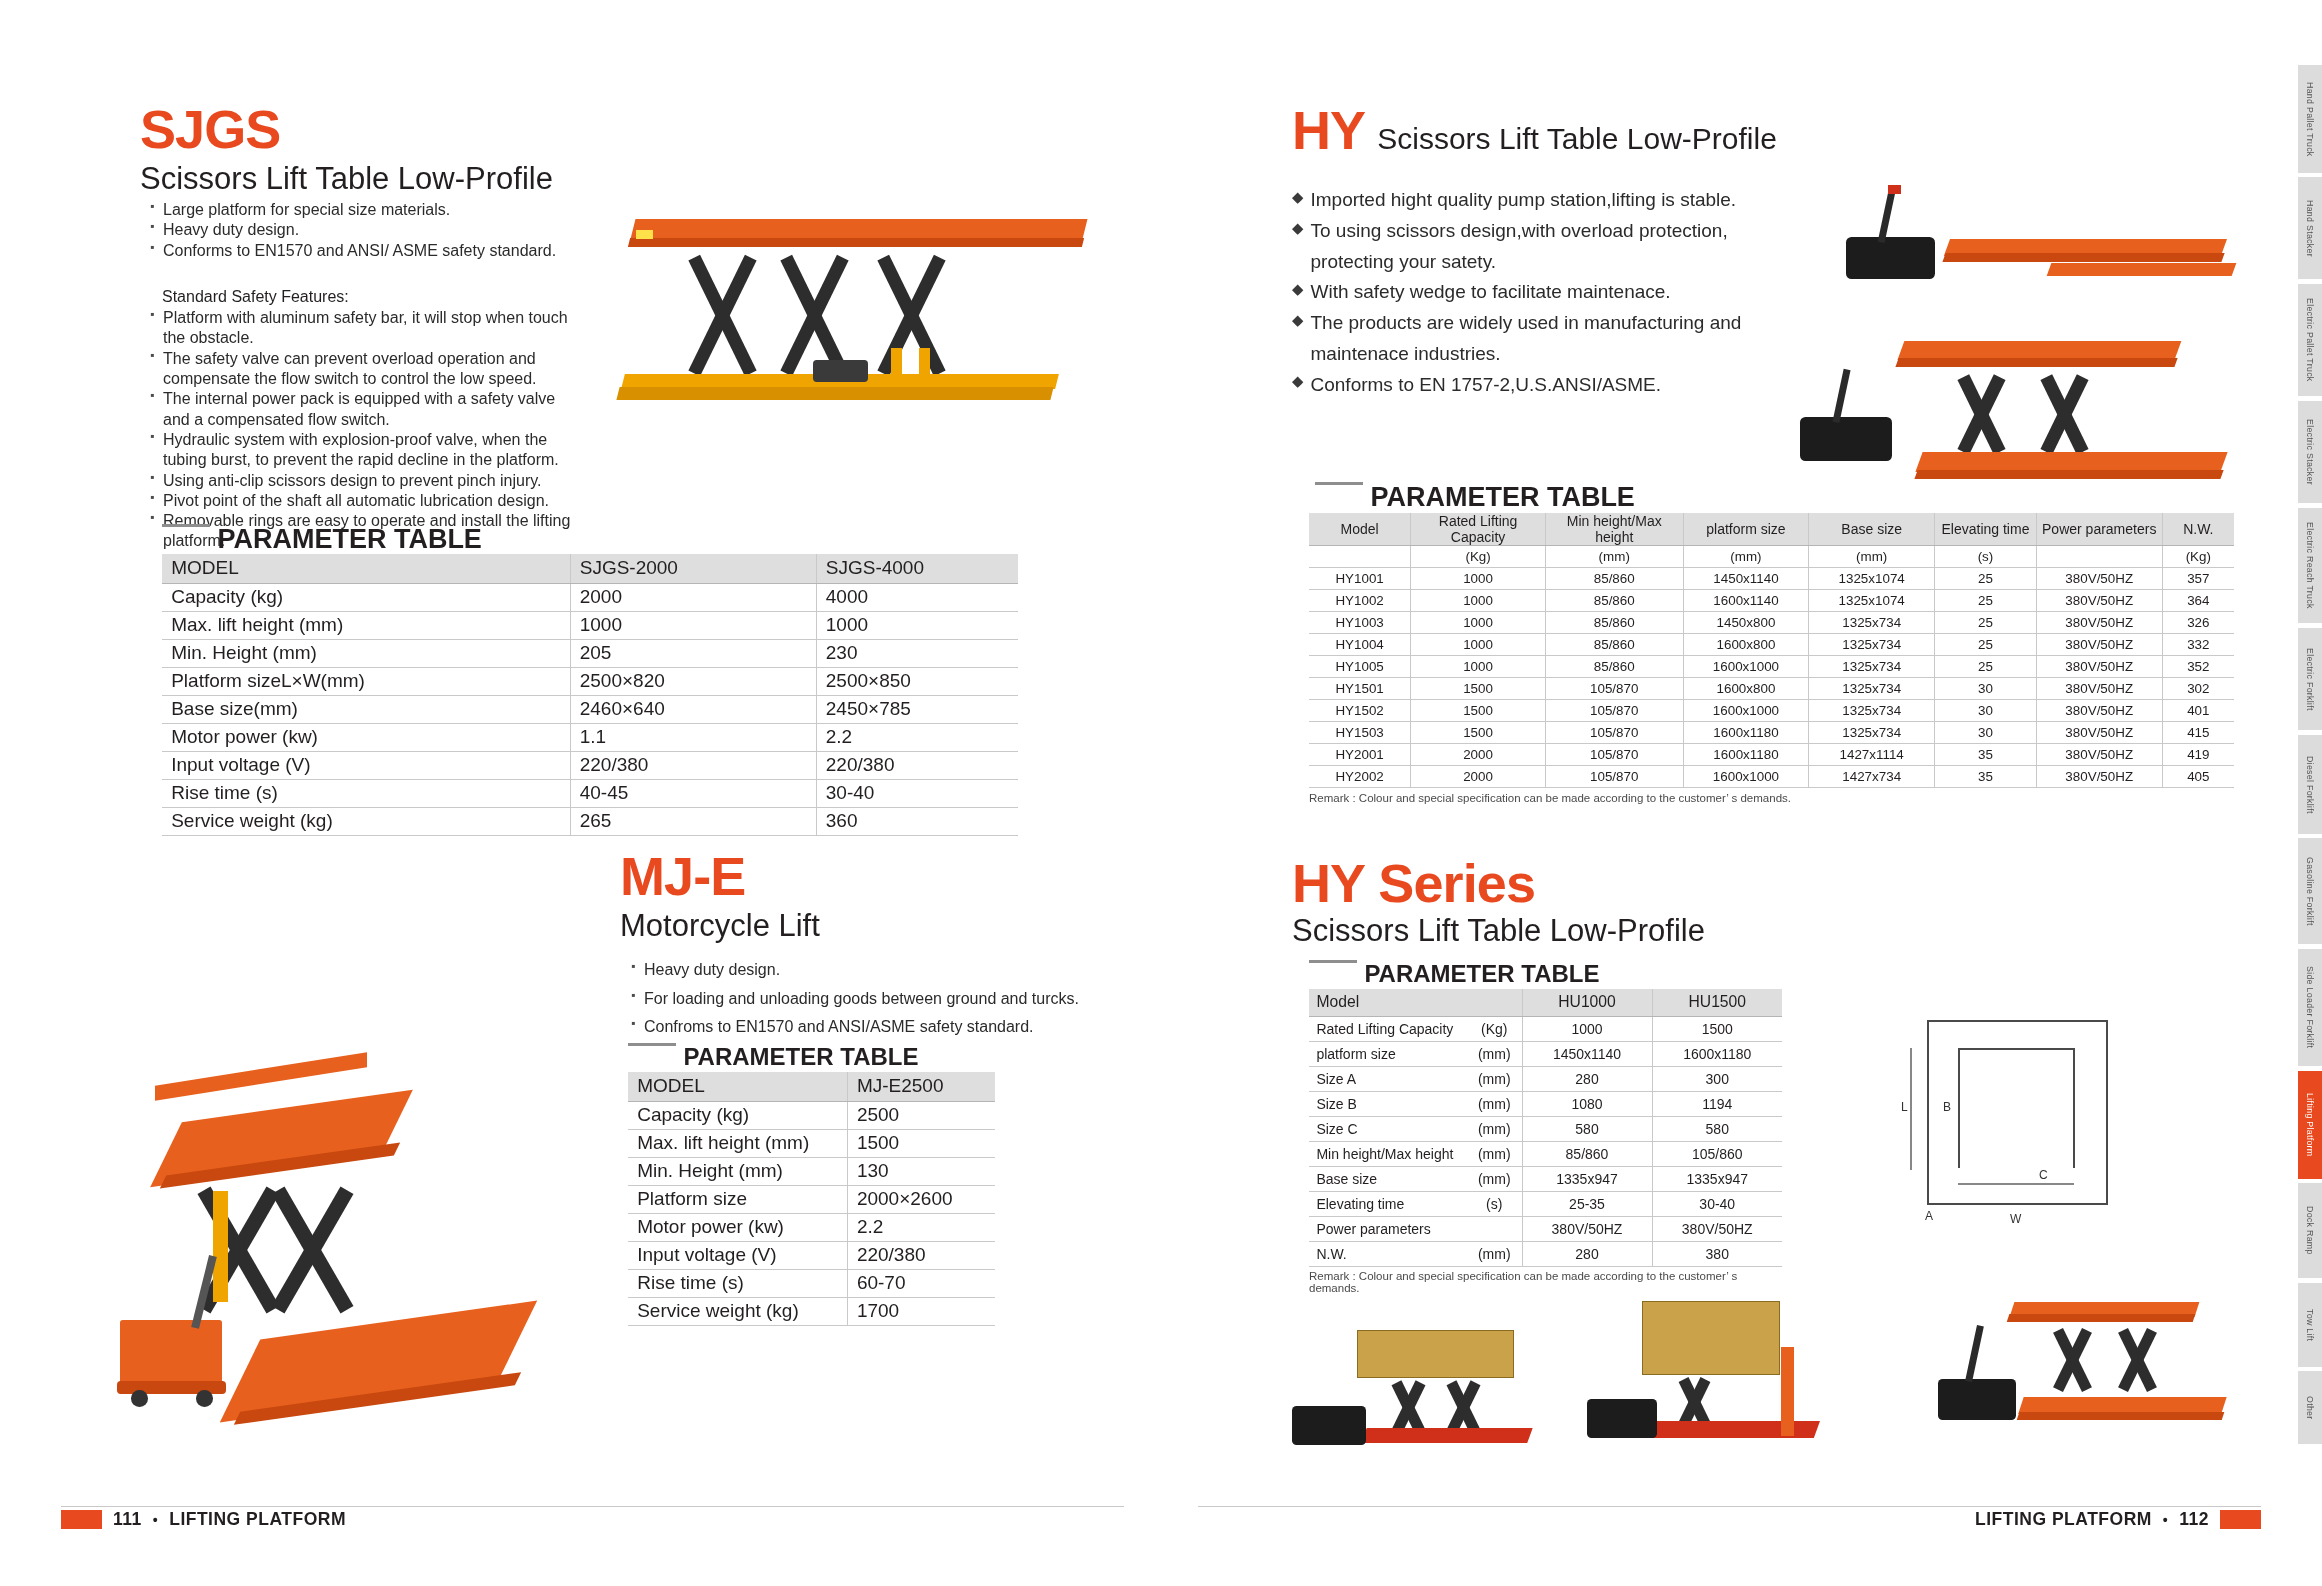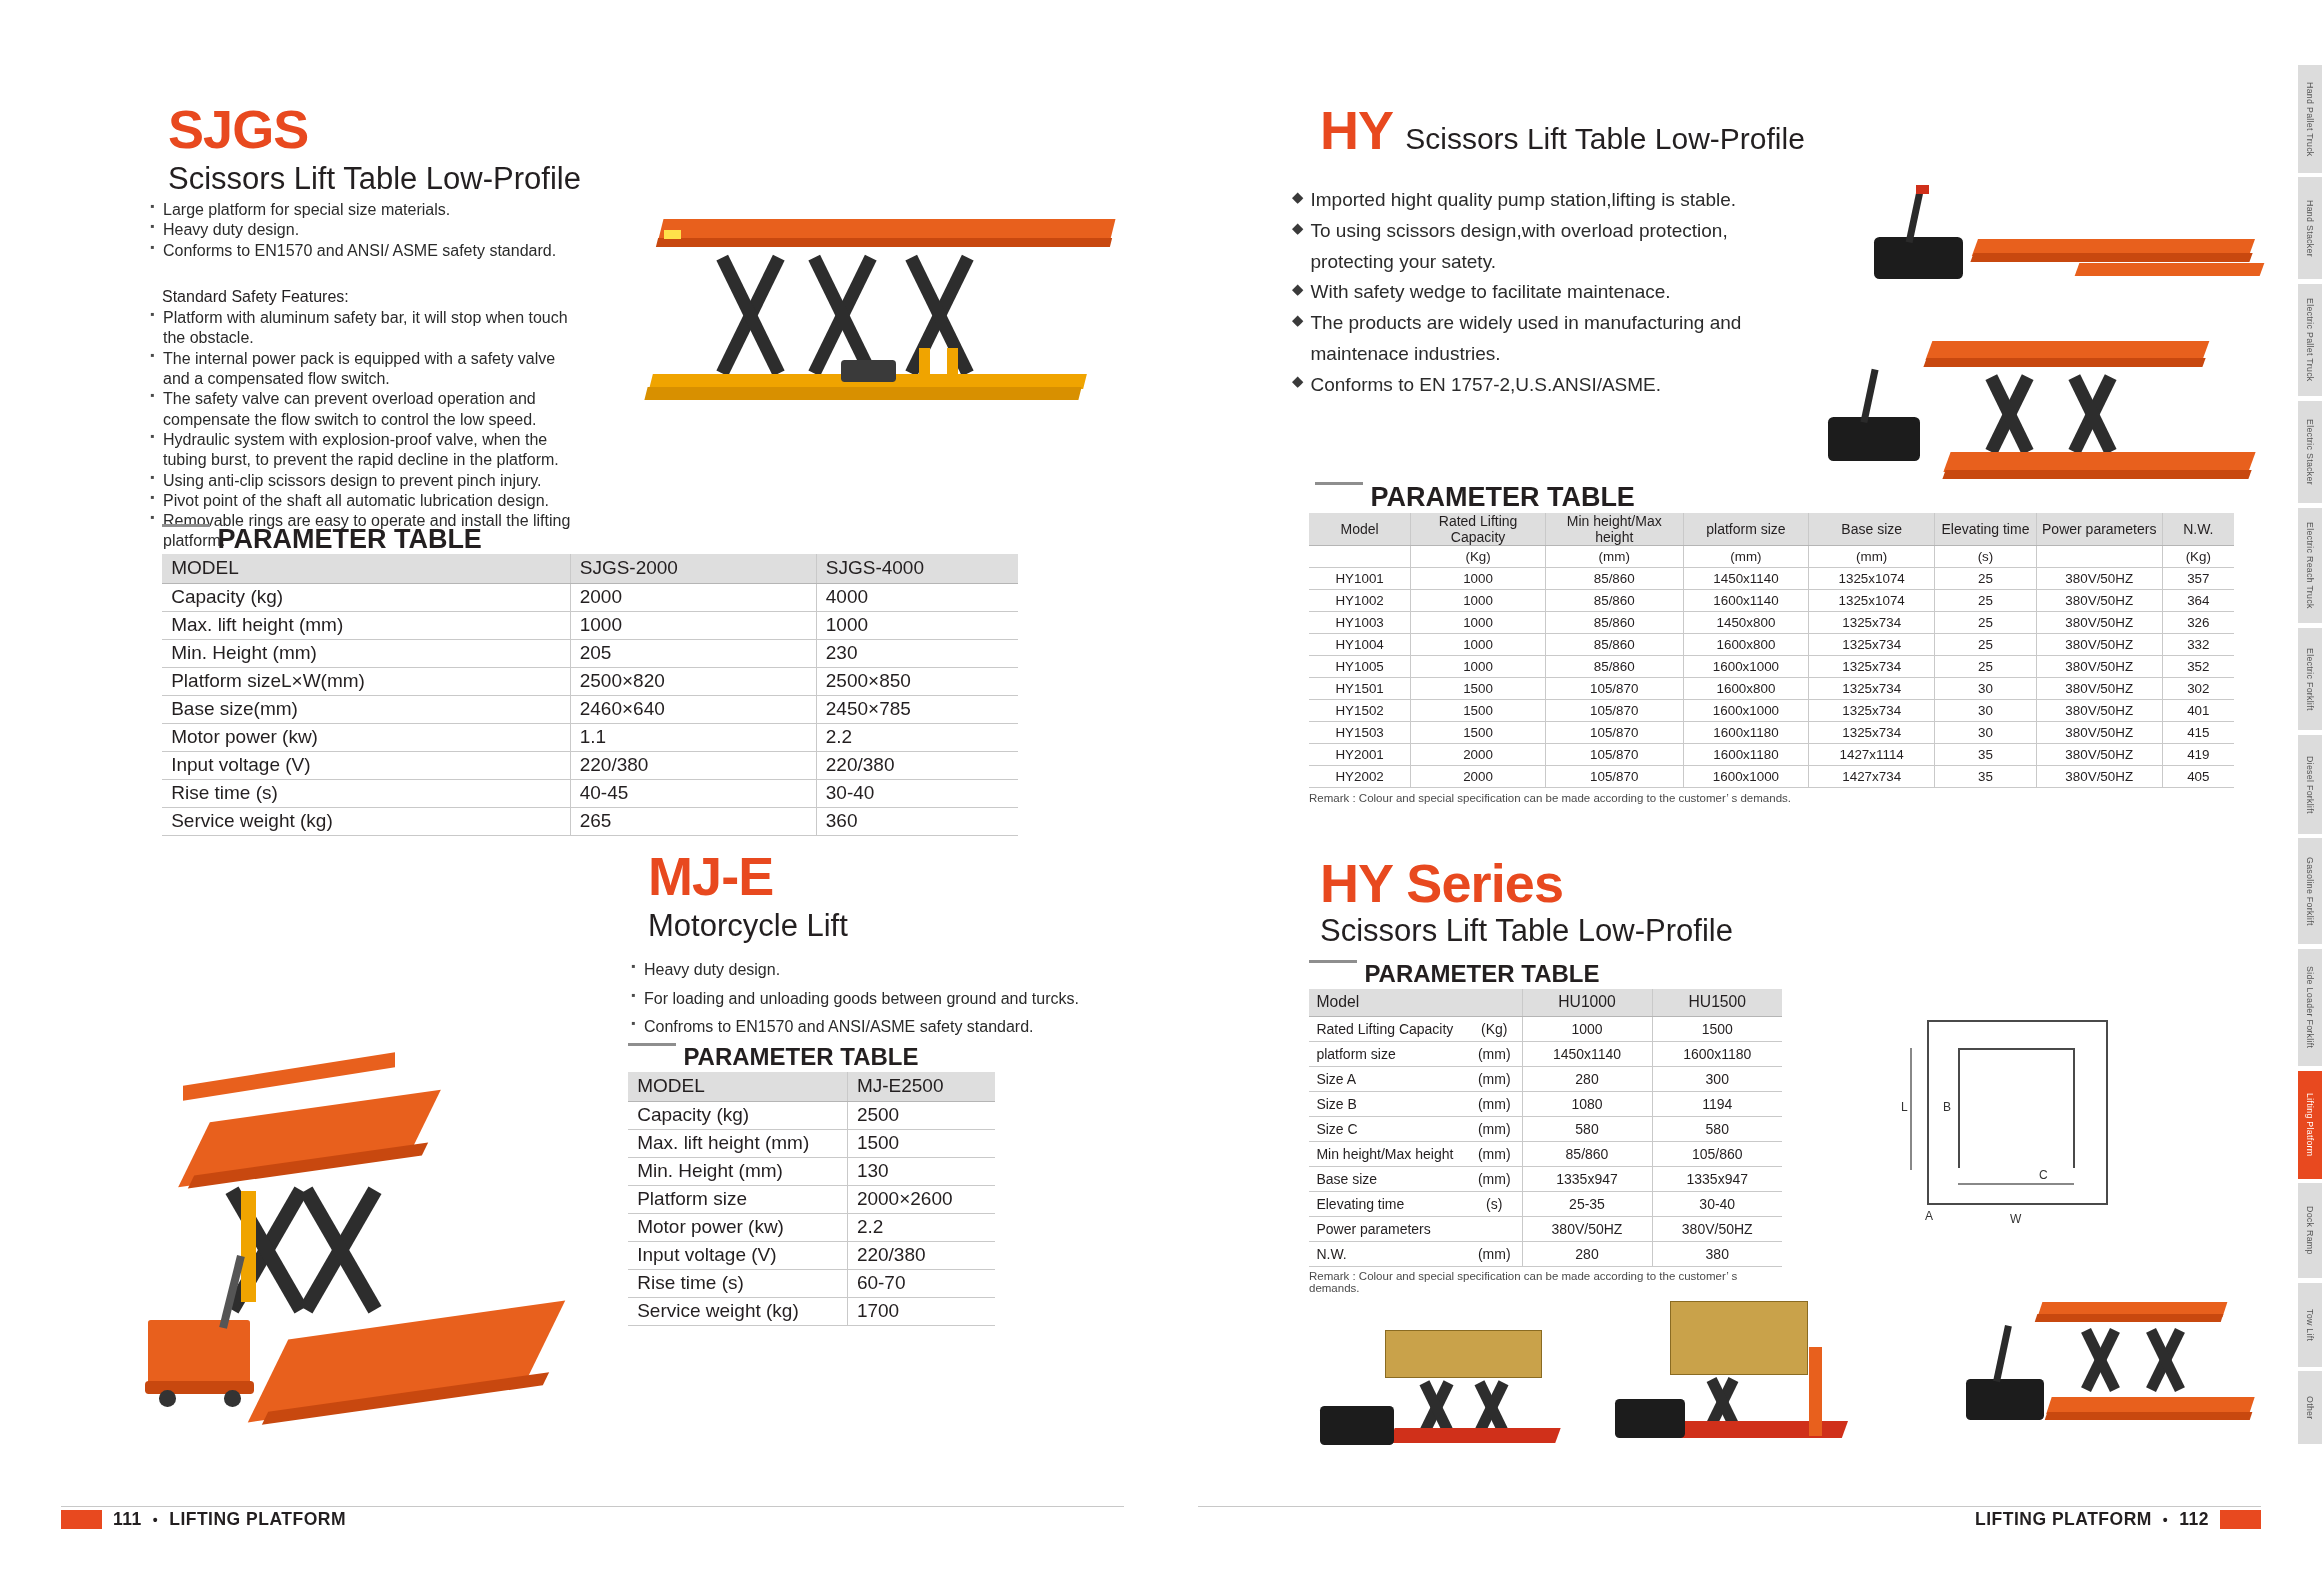--- a/index.html
+++ b/index.html
@@ -97,21 +97,21 @@
     position: absolute; right: 0; width: 24px;
     background: #dcdcdc; color: #555;
     writing-mode: vertical-rl; text-orientation: mixed;
     font-size: 8.8px; letter-spacing: 0.3px;
     display: flex; align-items: center; justify-content: center;
     border-bottom: 1.8px solid #fff;
   }
   .edge .tab.active { background: #e8491f; color: #fff; }
 
   
-  .art { position: absolute; margin-left: 28px; }
+  .art { position: absolute; }
   .plat { position:absolute; background:#e8601d; }
   .plat.dark { background:#c8480f; }
   .leg { position:absolute; background:#2d2d2d; }
   .base { position:absolute; background:#f0a400; }
   .pump { position:absolute; background:#1c1c1c; border-radius:3.7px; }
   .red { position:absolute; background:#d0301a; }
 
   
   .dim { position:absolute; }
   .dimline { position:absolute; background:#4a4a4a; }
@@ -130,24 +130,24 @@
   <ul class="bullets" style="position:absolute; left:150px; top:200px; width:461px;">
     <li>Large platform for special size materials.</li>
     <li>Heavy duty design.</li>
     <li>Conforms to EN1570 and ANSI/ ASME safety standard.</li>
   </ul>
 
   <div style="position:absolute; left:162px; top:288px; font-size:16px;">Standard Safety Features:</div>
   <ul class="bullets" style="position:absolute; left:150px; top:308px; width:461px;">
     <li>Platform with aluminum safety bar, it will stop when touch
 the obstacle.</li>
+    <li>The safety valve can prevent overload operation and
+compensate the flow switch to control the low speed.</li>
     <li>The internal power pack is equipped with a safety valve
 and a compensated flow switch.</li>
-    <li>The safety valve can prevent overload operation and
-compensate the flow switch to control the low speed.</li>
     <li>Hydraulic system with explosion-proof valve, when the
 tubing burst, to prevent the rapid decline in the platform.</li>
     <li>Using anti-clip scissors design to prevent pinch injury.</li>
     <li>Pivot point of the shaft all automatic lubrication design.</li>
     <li>Removable rings are easy to operate and install the lifting
 platform.</li>
   </ul>
 
   <div class="art" style="left:614px; top:210px; width:480px; height:240px;">
     <div class="plat" style="left:18.5px; top:9.2px; width:452px; height:20px; transform:skewX(-14deg);"></div>

